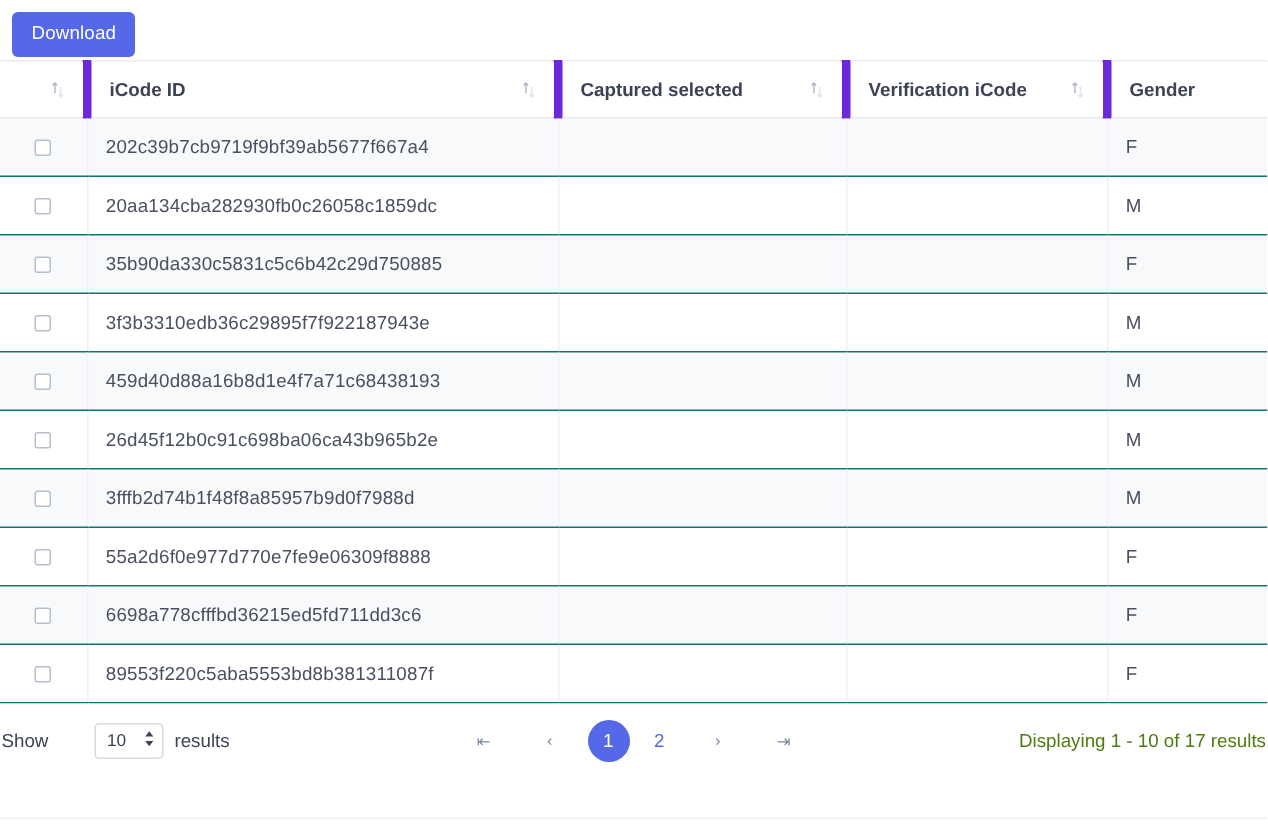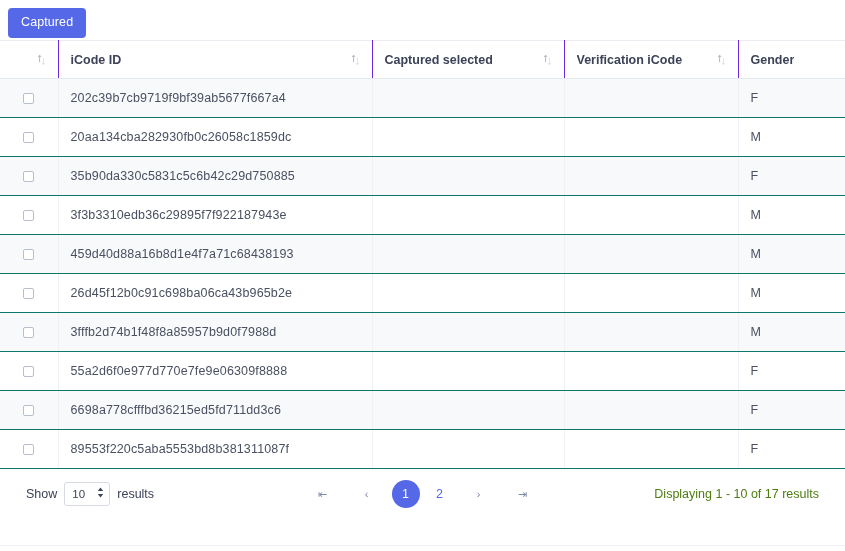--- a/index.html
+++ b/index.html
@@ -42,21 +42,21 @@
   table.grid col.c-icode { width: 314px; }
   table.grid col.c-capt  { width: 192px; }
   table.grid col.c-ver   { width: 174px; }
   table.grid col.c-gen   { width: 142px; }
 
   table.grid thead th {
     height: 38px;
     background: #ffffff;
     border-top: 1px solid #e9ecf1;
     border-bottom: 1px solid #e3e8ef;
-    border-right: 1px solid #6d28d9;
+    border-right: 6px solid #6d28d9;
     padding: 0 12px;
     font-size: 12.5px;
     font-weight: 600;
     color: #3c4257;
     text-align: left;
     vertical-align: middle;
     position: relative;
     white-space: nowrap;
     cursor: pointer;
   }
@@ -98,42 +98,42 @@
     vertical-align: middle;
     cursor: pointer;
     margin: 0;
   }
   .cell-icode { letter-spacing: .15px; }
 
   
   .ctrls {
     position: relative;
     height: 50px;
-    padding: 0 26px;
+    padding: 0 1px;
     display: flex;
     align-items: center;
   }
   .show-entries {
     display:flex; align-items:center; gap:7px;
     font-size: 12.5px; color:#3c4257;
   }
   .len-select {
     -webkit-appearance: none; appearance: none;
     border: 1px solid #d6dbe3;
     border-radius: 3px;
     background: #fff;
     font-family: "Liberation Sans", sans-serif;
     font-size: 11.5px;
     color: #3c4257;
     height: 24px;
     width: 46px;
     padding: 0 16px 0 7px;
     cursor: pointer;
   }
-  .sel-wrap { position: relative; display:inline-block; }
+  .sel-wrap { position: relative; display:inline-block;margin-left:24px; }
   .sel-arrows {
     position:absolute; right:6px; top:50%; transform: translateY(-50%);
     pointer-events:none;
   }
 
   .pager {
     position: absolute;
     left: 0; right: 0;
     display: flex; justify-content: center; align-items: center;
     gap: 0px;
@@ -177,21 +177,21 @@
     line-height: 1;
     cursor: pointer;
   }
 </style>
 </head>
 <body>
 
 <div id="app">
 
   <div class="toolbar">
-    <button class="btn-download">Captured</button>
+    <button class="btn-download">Download</button>
   </div>
 
   <div class="table-wrap">
     <table class="grid">
       <colgroup>
         <col class="c-check">
           <col class="c-icode">
           <col class="c-capt">
           <col class="c-ver">
           <col class="c-gen">

